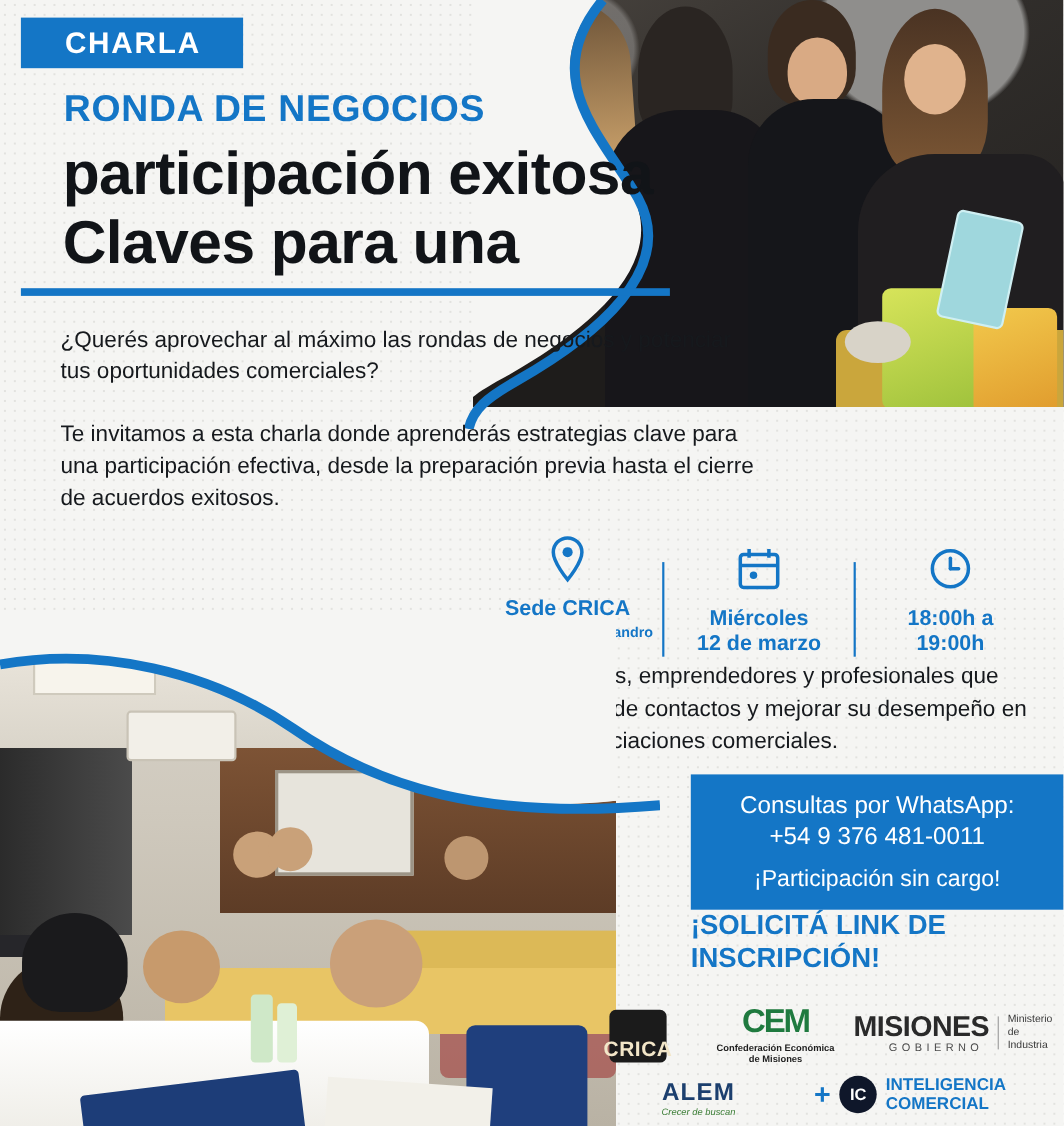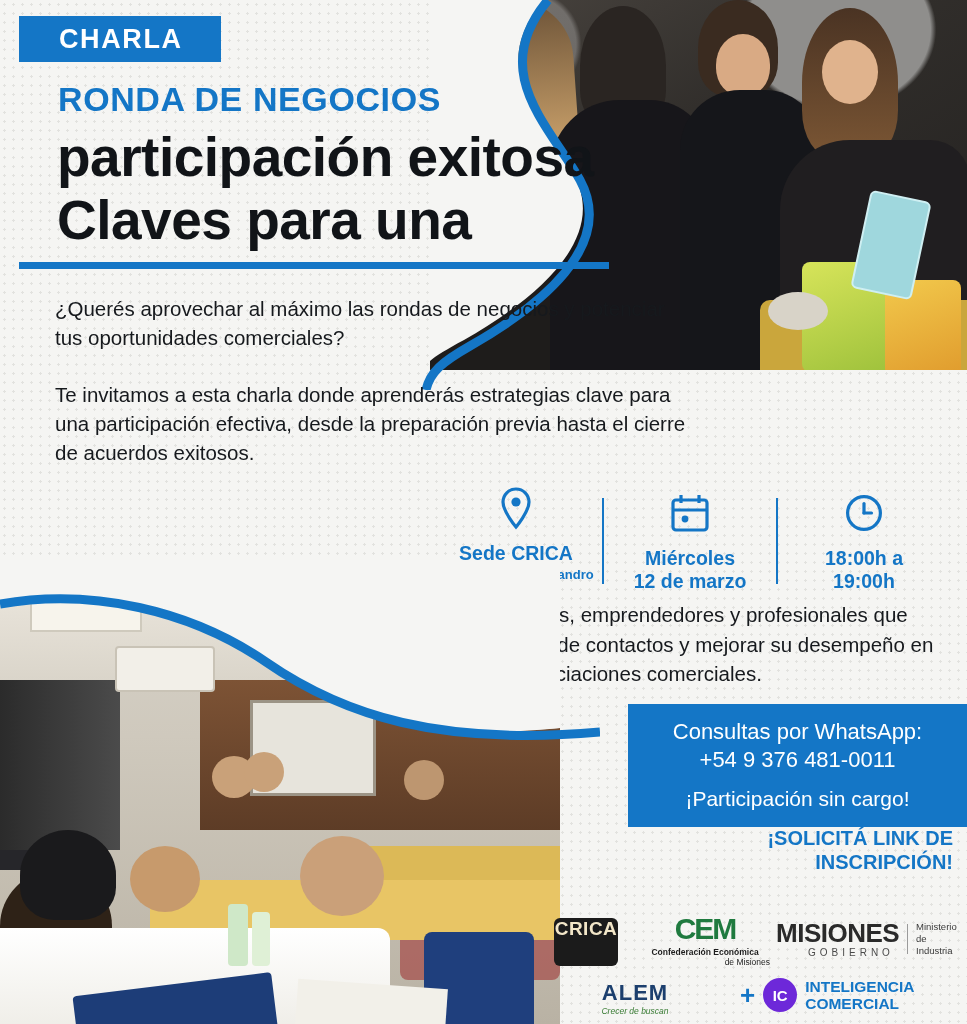--- a/index.html
+++ b/index.html
@@ -195,21 +195,21 @@
   .para.p1 { left: 55px; top: 294px; width: 620px; }
   .para.p2 { left: 55px; top: 380px; width: 640px; }
 
   
   .info-row {
     position: absolute;
     left: 430px;
     top: 480px;
     width: 520px;
     display: flex;
-    align-items: center;
+    align-items: flex-end;
   }
   .info-col {
     flex: 1 1 0;
     text-align: center;
     color: #1476c6;
     position: relative;
     padding: 0 8px;
   }
   .info-col .ico { height: 56px; display:flex; align-items:center; justify-content:center; }
   .info-col .l1 {
@@ -255,68 +255,68 @@
   }
   .wa-box .l1 { font-size: 22px; line-height: 1.25; }
   .wa-box .l2 { font-size: 22px; line-height: 1.25; }
   .wa-box .l3 { font-size: 21px; margin-top: 14px; }
 
   .cta {
     position: absolute;
     left: 628px;
     top: 826px;
     width: 325px;
-    text-align: right;
+    text-align: left;
     color: #1476c6;
     font-weight: bold;
-    font-size: 20px;
+    font-size: 25px;
     line-height: 1.2;
   }
 
   
   .logos {
     position: absolute;
     left: 540px;
     top: 906px;
     width: 420px;
     height: 118px;
   }
   .logo-crica {
     position: absolute; left: 14px; top: 12px;
-    width: 64px; height: 48px; background: #1b1b1b; border-radius: 6px;
+    width: 52px; height: 48px; background: #1b1b1b; border-radius: 6px;
     color: #f2e6c8; font-weight: bold; font-size: 19px;
-    display:flex; align-items:flex-start; justify-content:center; letter-spacing: .5px;
+    display:flex; align-items:flex-end; justify-content:center; letter-spacing: .5px;
   }
   .logo-cem {
     position: absolute; left: 100px; top: 8px; width: 130px; text-align:center;
   }
   .logo-cem .mark { color:#1f7a3f; font-size: 30px; font-weight:bold; line-height: 1; letter-spacing:-2px; }
   .logo-cem .t1 { font-size: 8.5px; font-weight: bold; color:#1d1d1d; margin-top: 3px; }
-  .logo-cem .t2 { font-size: 8.5px; font-weight: normal; color:#1d1d1d;text-align:right; }
+  .logo-cem .t2 { font-size: 8.5px; font-weight: bold; color:#1d1d1d; }
   .logo-mis {
     position: absolute; left: 236px; top: 14px; width: 185px;
     display: flex; align-items: center; gap: 8px;
   }
   .logo-mis .ml { line-height: 1; }
   .logo-mis .mname { font-size: 26px; font-weight: bold; color: #2a2a2a; letter-spacing: -0.5px; }
   .logo-mis .mgob { font-size: 10px; letter-spacing: 4px; color:#4a4a4a; margin-top: 2px; padding-left: 32px; }
   .logo-mis .bar { width: 1px; height: 30px; background:#9a9a9a; }
   .logo-mis .msub { font-size: 9.5px; color:#3a3a3a; line-height: 1.25; }
   .logo-alem {
     position: absolute; left: 20px; top: 74px; width: 150px; text-align:center;
   }
   .logo-alem .an { font-size: 22px; font-weight: bold; color: #1c3f6e; letter-spacing: 1px; }
   .logo-alem .asub { font-size: 8.5px; color:#3a7d35; font-style: italic; }
   .logo-ic {
     position: absolute; left: 200px; top: 72px; width: 220px;
     display:flex; align-items:center; gap: 8px;
   }
   .logo-ic .plus { color:#1476c6; font-size: 26px; font-weight:bold; line-height:1; }
   .logo-ic .circ {
-    width: 34px; height: 34px; border-radius: 50%; background:#6d28d9;
+    width: 34px; height: 34px; border-radius: 50%; background:#0f172a;
     color:#fff; font-weight:bold; font-size: 15px;
     display:flex; align-items:center; justify-content:center;
   }
   .logo-ic .ict { color:#1476c6; font-weight:bold; font-size: 15.5px; line-height: 1.1; }
 </style>
 </head>
 <body>
 
 <div id="poster">
   <div class="bg-texture"></div>

